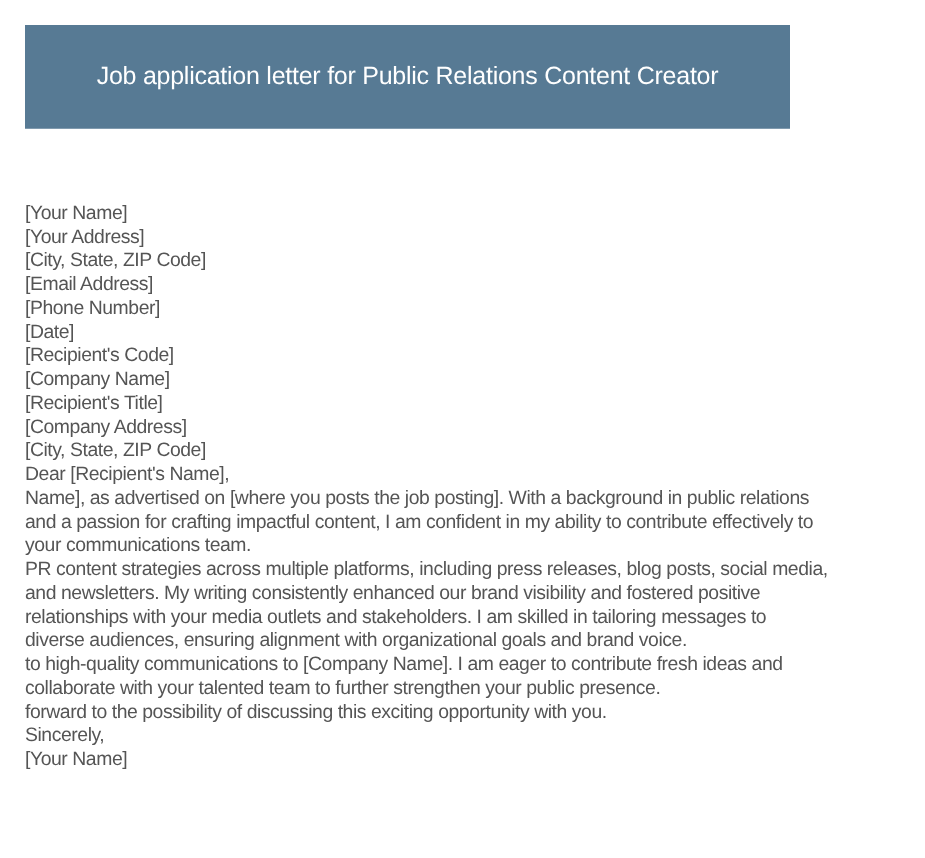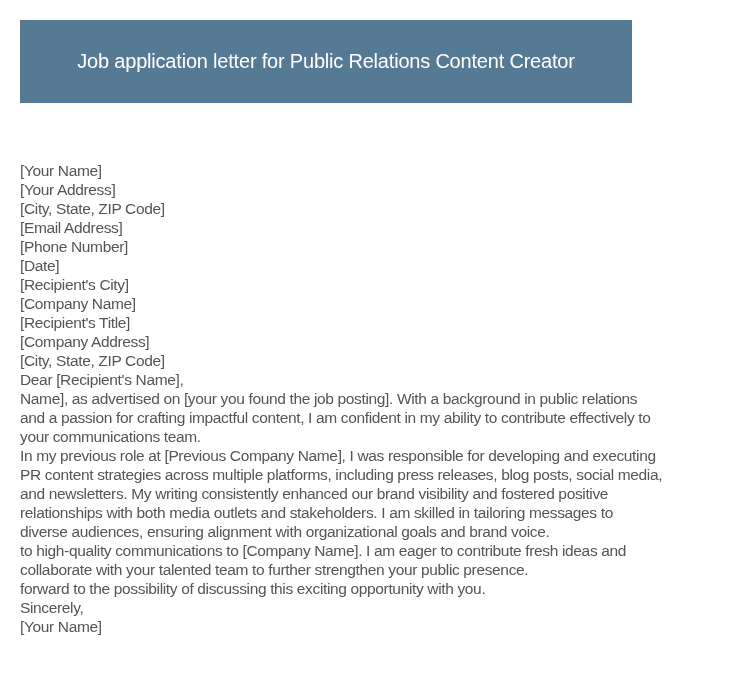--- a/index.html
+++ b/index.html
@@ -26,38 +26,37 @@
   <span class="header-title">Job application letter for Public Relations Content Creator</span>
 </div>
 
 <div class="letter">
   <span class="line">[Your Name]</span>
   <span class="line">[Your Address]</span>
   <span class="line">[City, State, ZIP Code]</span>
   <span class="line">[Email Address]</span>
   <span class="line">[Phone Number]</span>
   <span class="line">[Date]</span>
-  <span class="line">[Recipient's City]</span>
+  <span class="line">[Recipient's Code]</span>
   <span class="line">[Company Name]</span>
   <span class="line">[Recipient's Title]</span>
   <span class="line">[Company Address]</span>
   <span class="line">[City, State, ZIP Code]</span>
   <span class="line">Dear [Recipient's Name],</span>
 
   <div>
-    <span class="line">Name], as advertised on [your you found the job posting]. With a background in public relations</span>
+    <span class="line">Name], as advertised on [where you posts the job posting]. With a background in public relations</span>
     <span class="line">and a passion for crafting impactful content, I am confident in my ability to contribute effectively to</span>
     <span class="line">your communications team.</span>
   </div>
 
   <div>
-    <span class="line">In my previous role at [Previous Company Name], I was responsible for developing and executing</span>
     <span class="line">PR content strategies across multiple platforms, including press releases, blog posts, social media,</span>
     <span class="line">and newsletters. My writing consistently enhanced our brand visibility and fostered positive</span>
-    <span class="line">relationships with both media outlets and stakeholders. I am skilled in tailoring messages to</span>
+    <span class="line">relationships with your media outlets and stakeholders. I am skilled in tailoring messages to</span>
     <span class="line">diverse audiences, ensuring alignment with organizational goals and brand voice.</span>
   </div>
 
   <div>
     <span class="line">to high-quality communications to [Company Name]. I am eager to contribute fresh ideas and</span>
     <span class="line">collaborate with your talented team to further strengthen your public presence.</span>
   </div>
 
   <div>
     <span class="line">forward to the possibility of discussing this exciting opportunity with you.</span>

